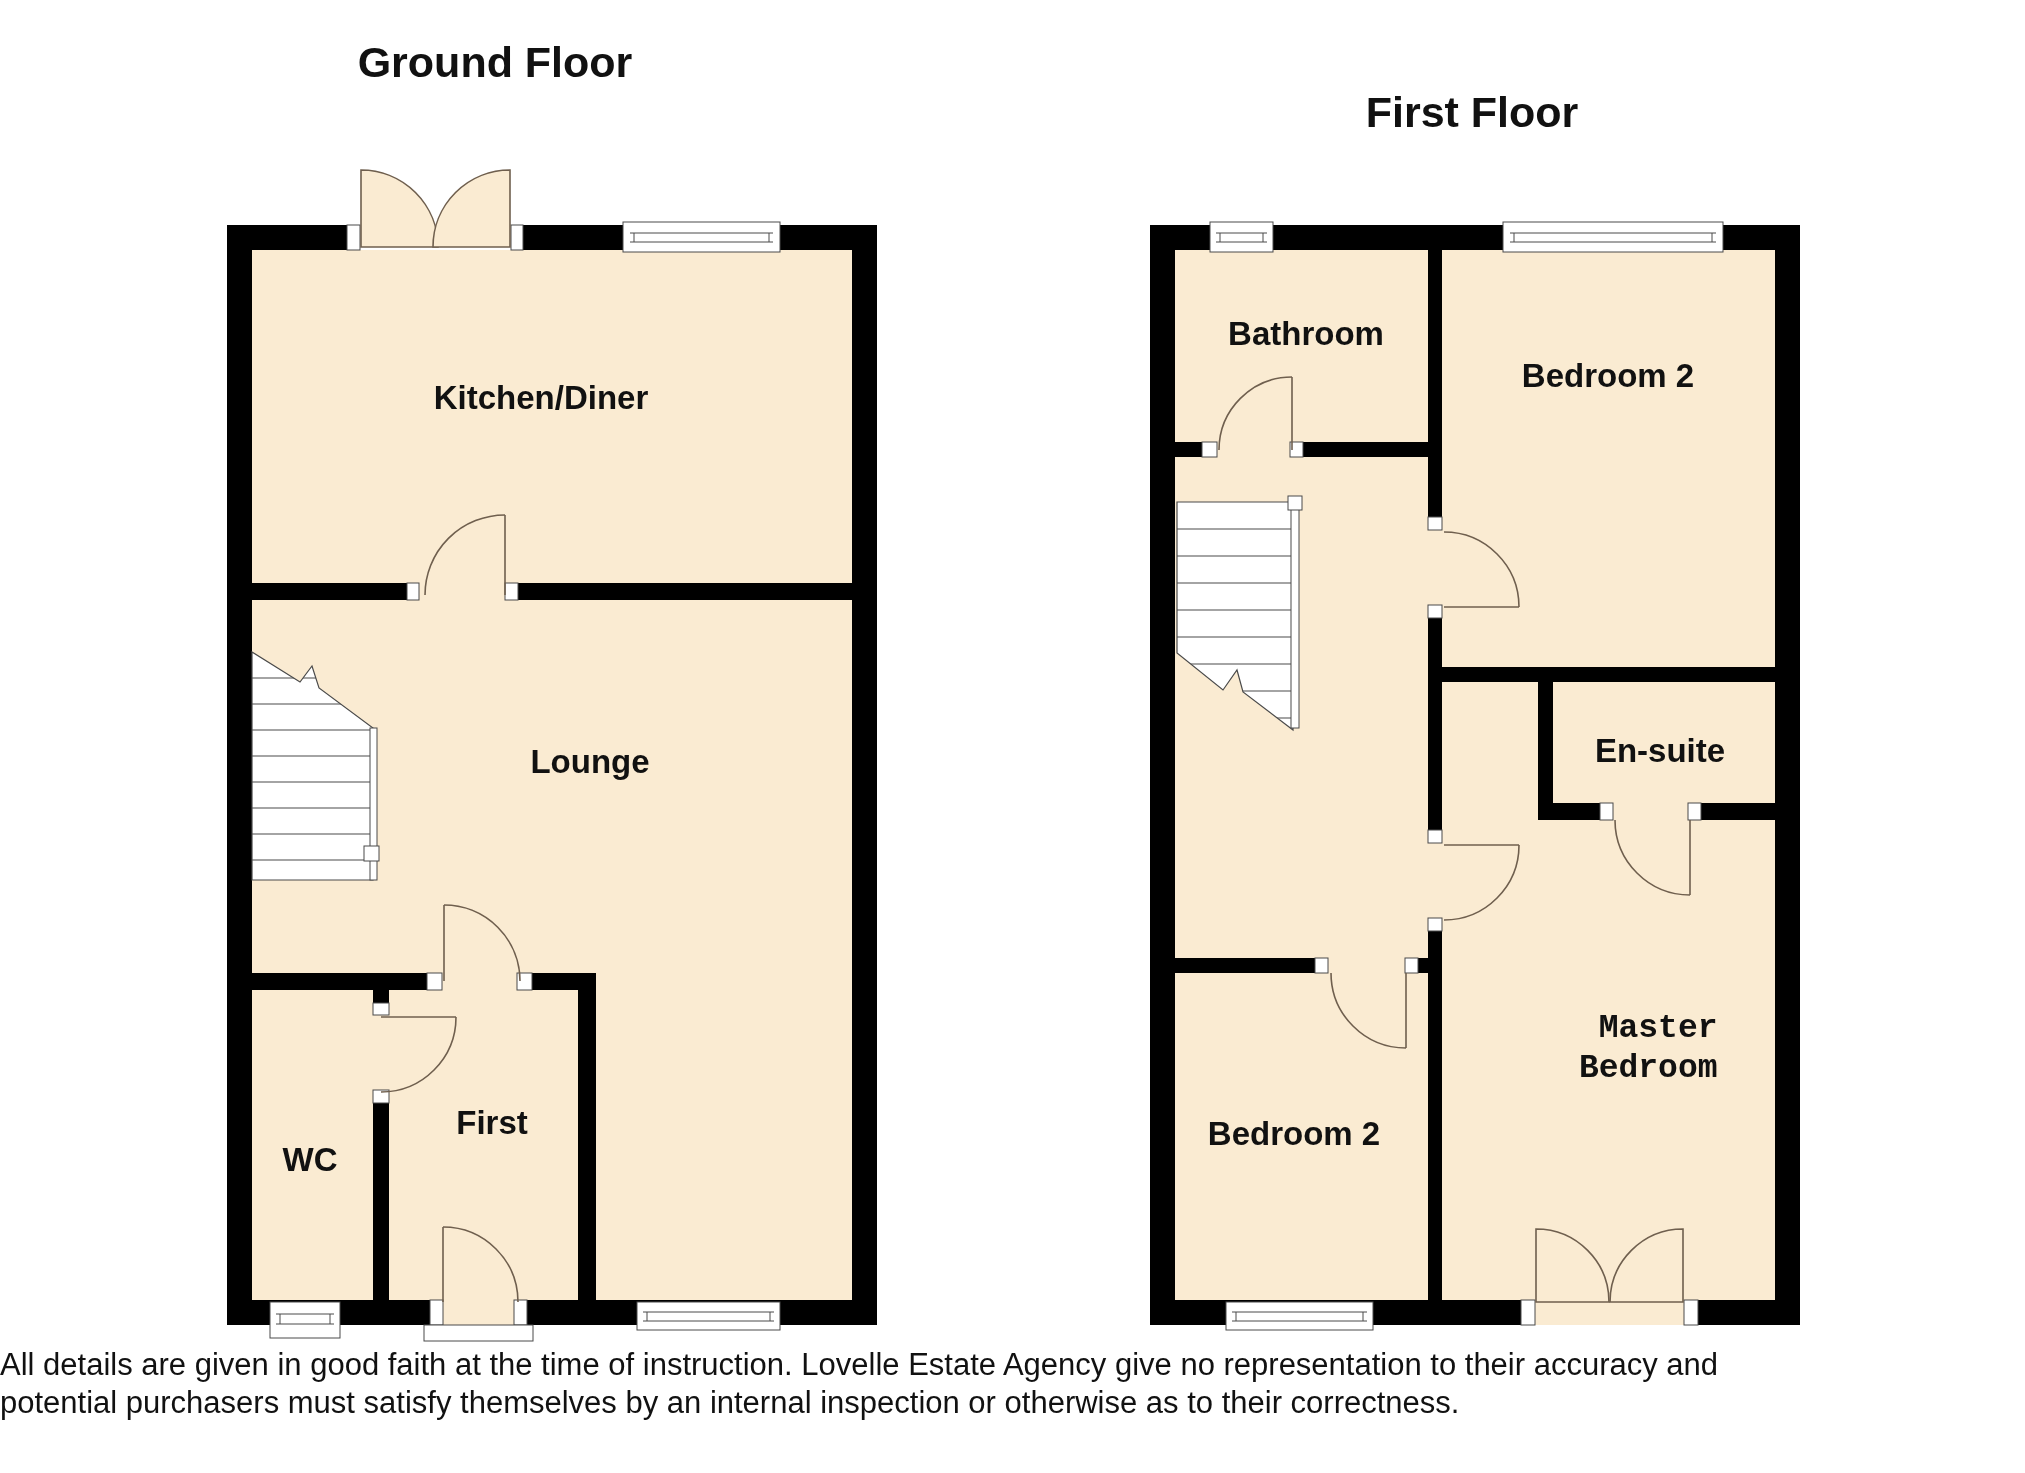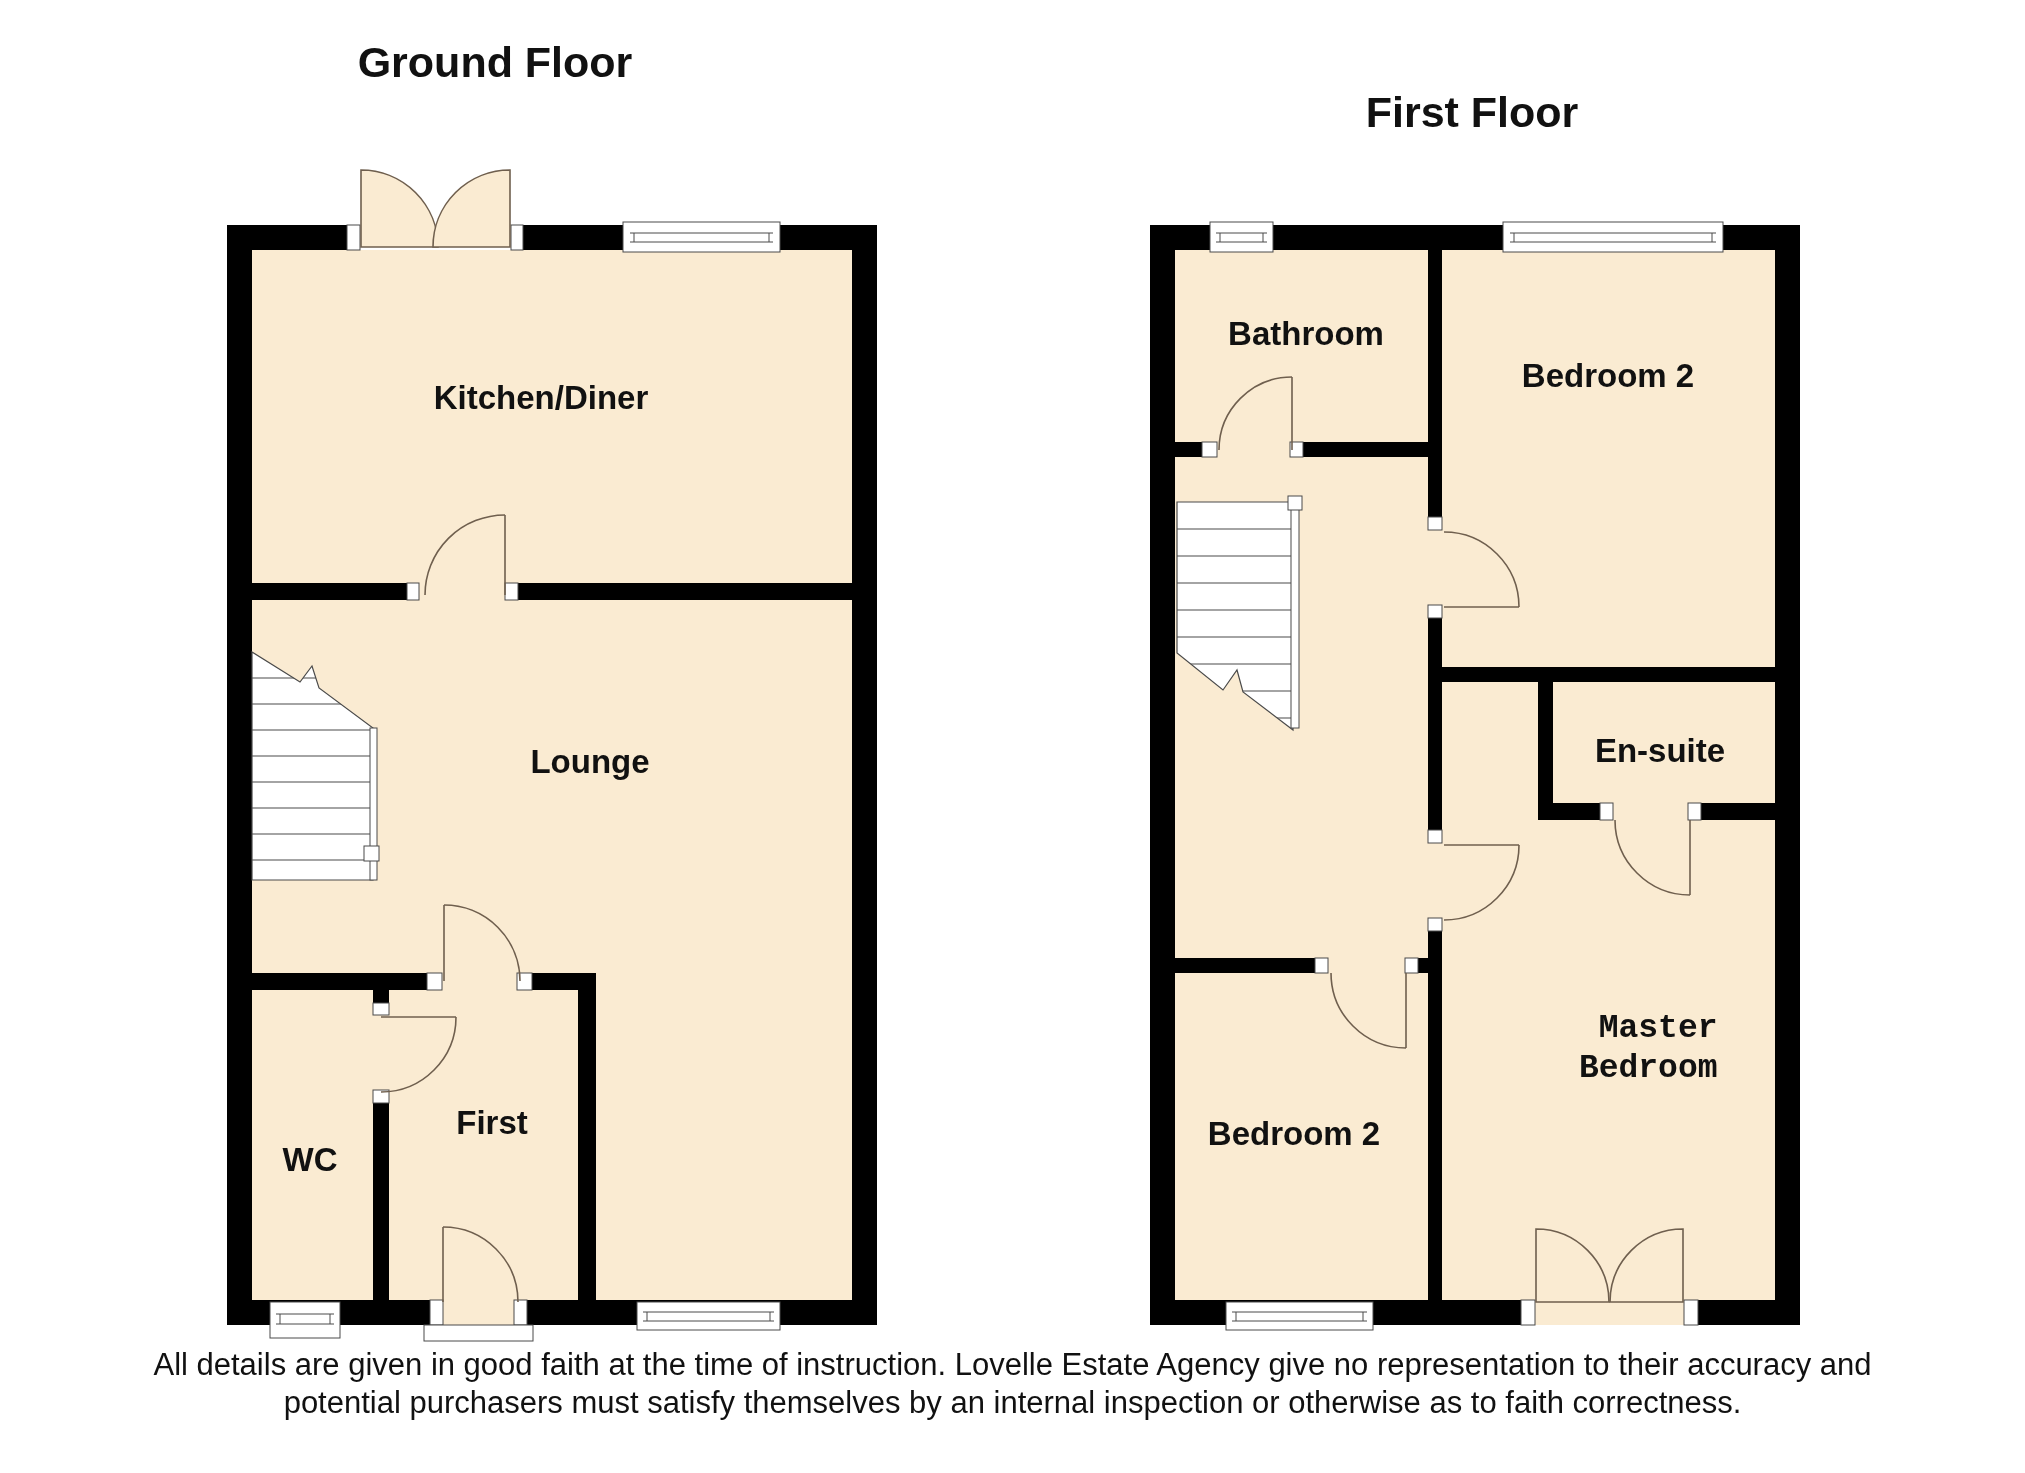--- a/index.html
+++ b/index.html
@@ -13,21 +13,21 @@
   .jamb{fill:#fff;stroke:var(--outline,#4a4a4a);stroke-width:1;}
   .stair{fill:#fff;stroke:var(--outline,#4a4a4a);stroke-width:1.2;}
   .stepline{stroke:var(--outline,#4a4a4a);stroke-width:1.2;}
   .winline{stroke:var(--outline,#4a4a4a);stroke-width:1;}
   .arc{fill:none;stroke:var(--door-line,#6f5f4e);stroke-width:1.6;}
   .leaf{fill:var(--floor-fill,#FAEBD2);stroke:var(--door-line,#6f5f4e);stroke-width:1.6;}
   .label{position:absolute;transform:translate(-50%,-50%);font-weight:bold;font-size:33px;
          color:var(--text,#111);white-space:nowrap;}
   .title{font-size:43px;}
   .master{white-space:normal;width:195px;text-align:right;line-height:1.22;font-family:Liberation Mono, monospace;}
-  .disclaimer{position:absolute;left:0;top:1346px;width:2025px;text-align:center;
+  .disclaimer{position:absolute;left:0;top:1346px;width:2025px;
               font-size:31px;line-height:38px;color:var(--text,#111);}
 </style>
 </head>
 <body>
 
 <div class="canvas">
 
 <svg width="2025" height="1473" viewBox="0 0 2025 1473">
   <defs>
     <clipPath id="gfStairClip">
@@ -253,15 +253,15 @@
   <div class="label" style="left:310px;top:1160px">WC</div>
 
   <div class="label" style="left:1306px;top:334px">Bathroom</div>
   <div class="label" style="left:1608px;top:376px">Bedroom 2</div>
   <div class="label" style="left:1660px;top:751px">En-suite</div>
   <div class="label master" style="left:1620px;top:1049px">Master Bedroom</div>
   <div class="label" style="left:1294px;top:1134px">Bedroom 2</div>
 
   <div class="disclaimer">
     <div>All details are given in good faith at the time of instruction. Lovelle Estate Agency give no representation to their accuracy and</div>
-    <div>potential purchasers must satisfy themselves by an internal inspection or otherwise as to faith correctness.</div>
+    <div>potential purchasers must satisfy themselves by an internal inspection or otherwise as to their correctness.</div>
   </div>
 </div>
 
 </body></html>

